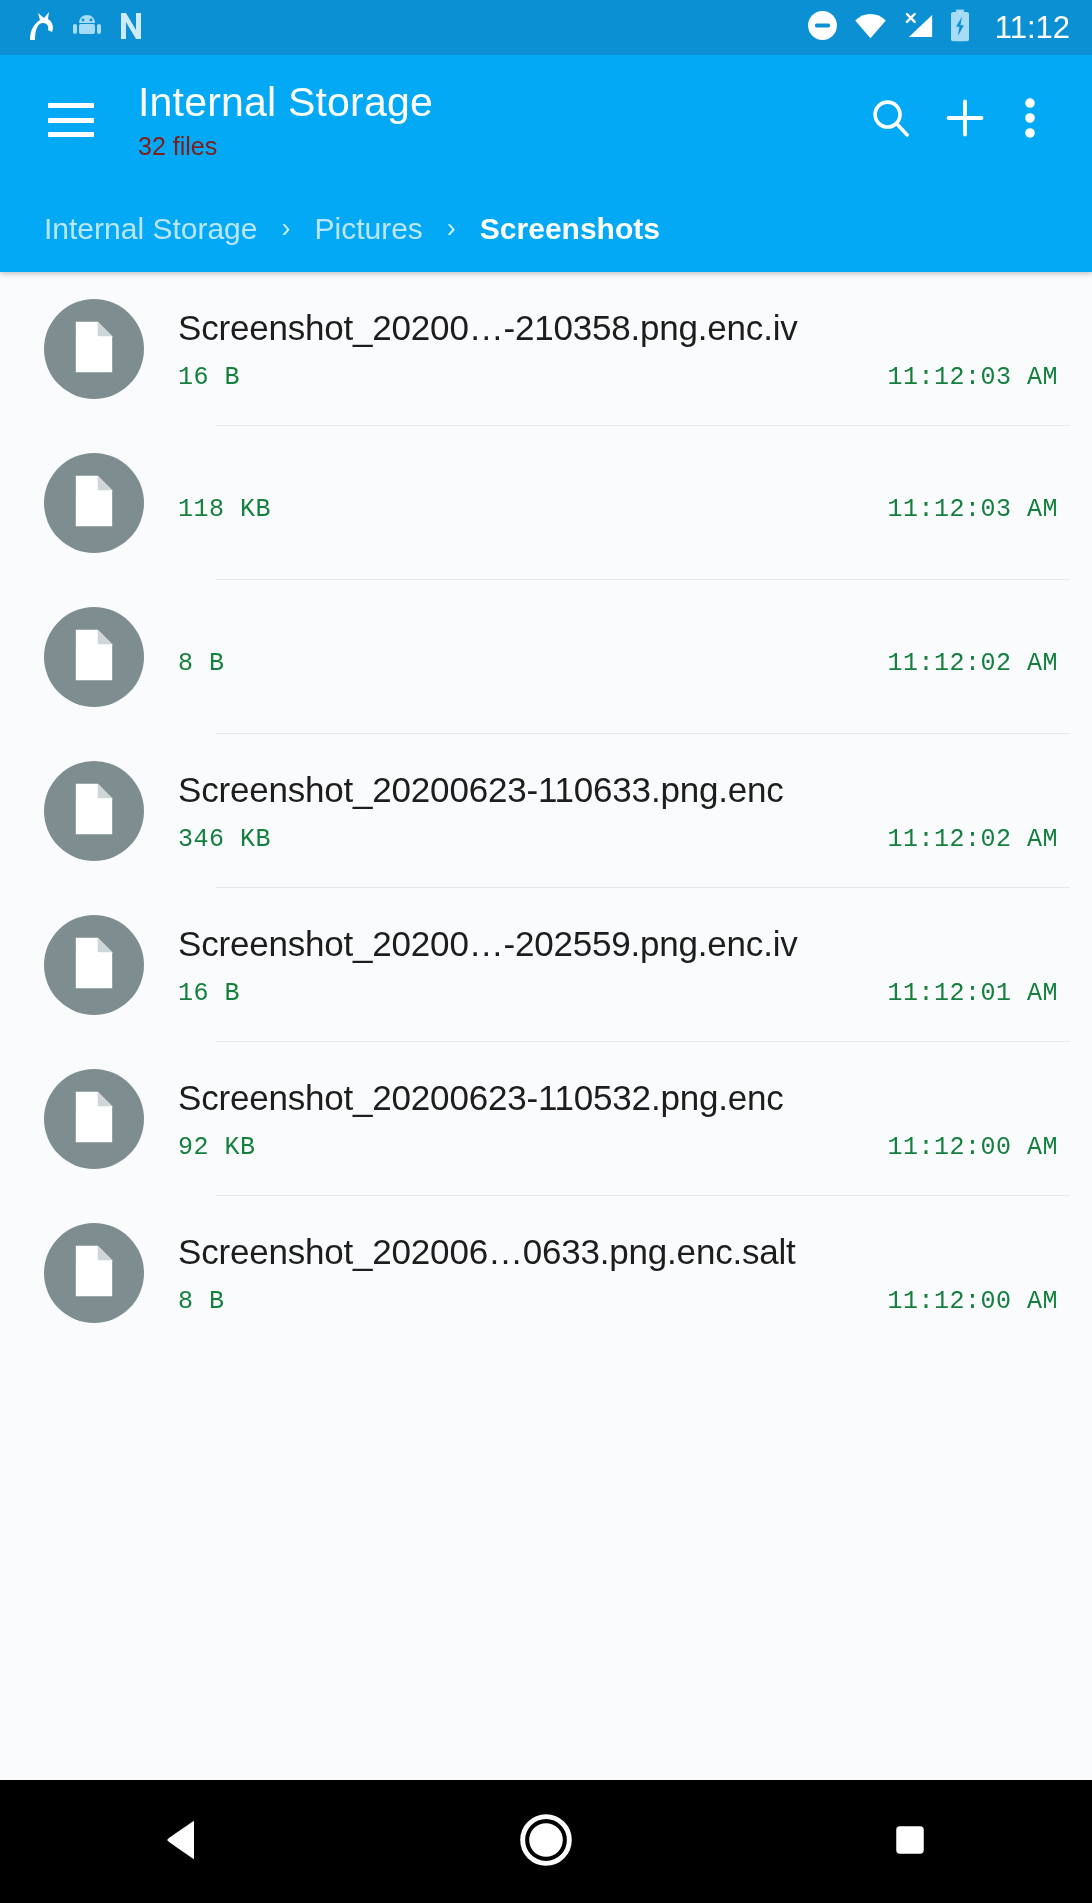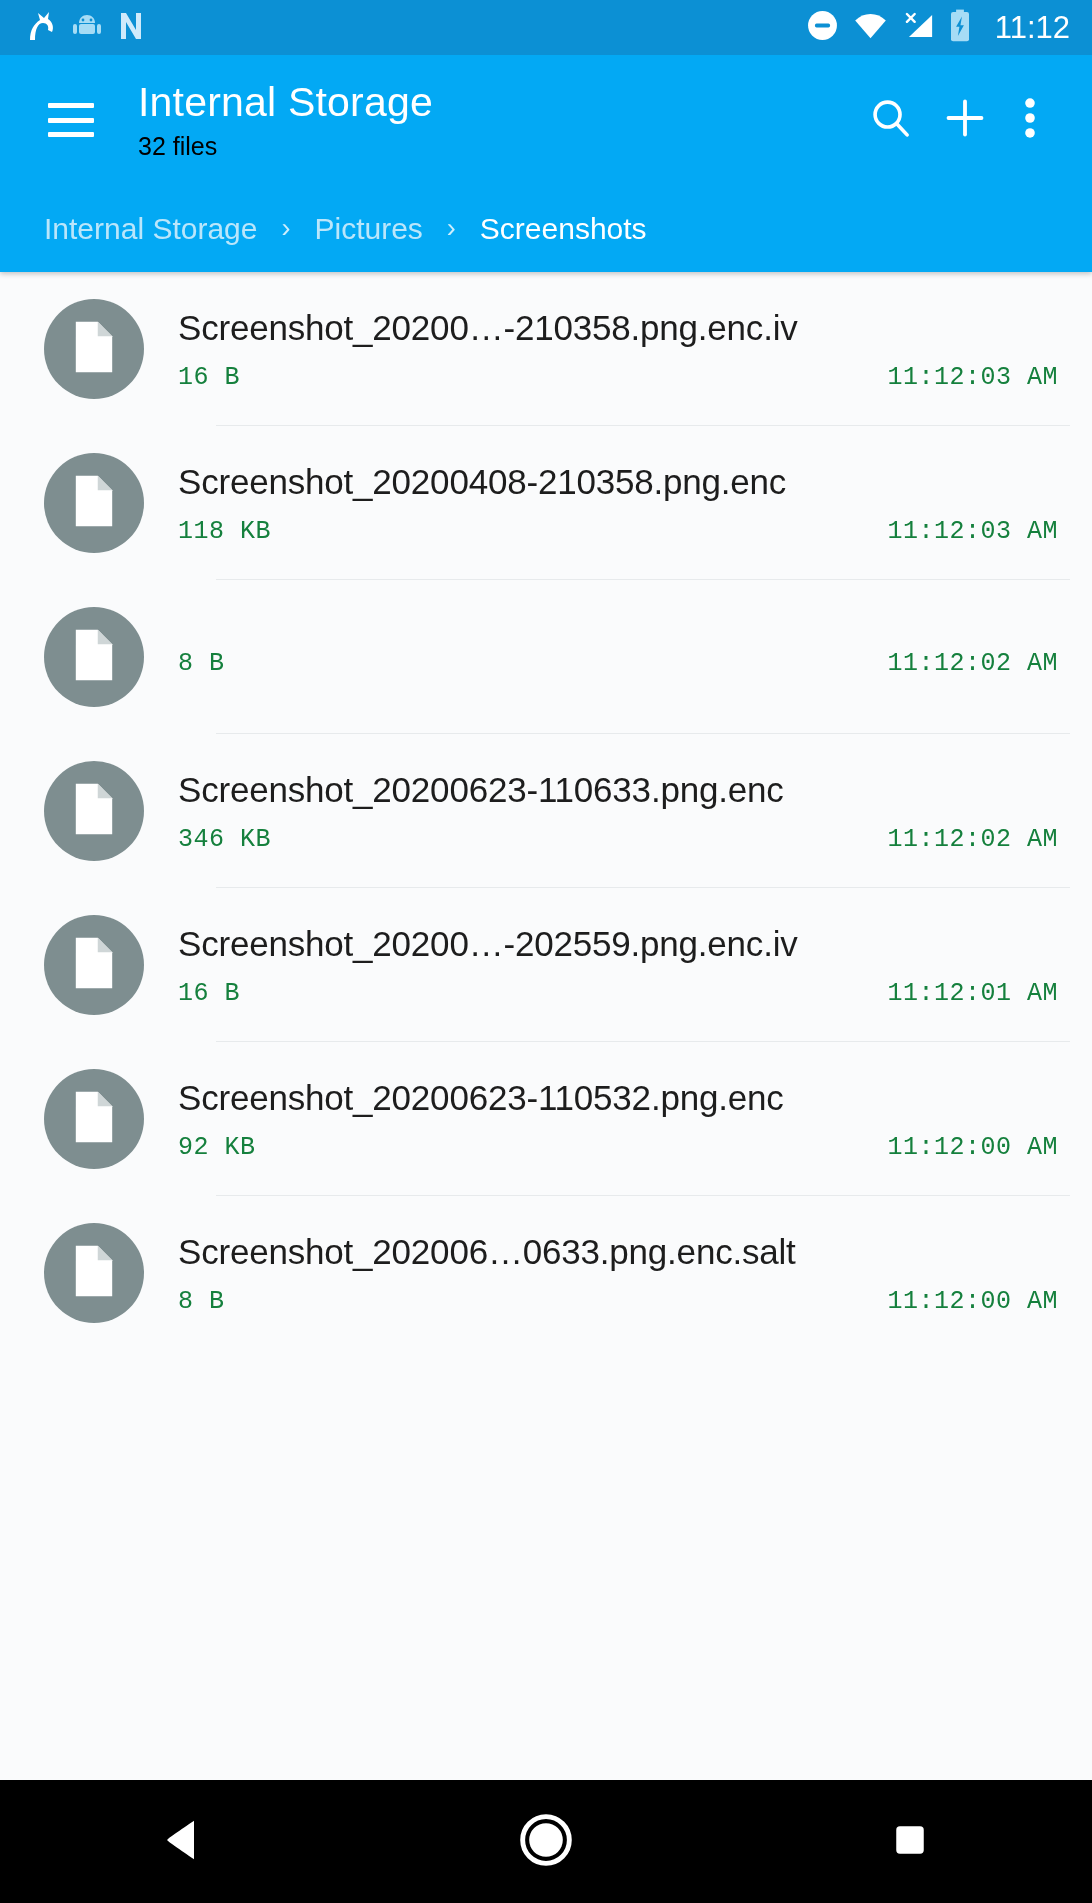--- a/index.html
+++ b/index.html
@@ -80,21 +80,21 @@
   }
   .titleblock { display: flex; flex-direction: column; justify-content: center; }
   .apptitle {
     color: #ffffff;
     font-size: 41px;
     font-weight: 500;
     line-height: 48px;
     letter-spacing: 0.2px;
   }
   .appsub {
-    color: #000000;
+    color: #7f1d1d;
     font-size: 25px;
     font-weight: 400;
     line-height: 34px;
     margin-top: 3px;
   }
   .actions {
     margin-left: auto;
     display: flex;
     align-items: center;
     height: 130px;
@@ -120,21 +120,21 @@
     align-items: center;
     padding-left: 44px;
   }
   .crumb {
     font-size: 30px;
     font-weight: 400;
     color: #bae6fb;
     cursor: pointer;
     white-space: nowrap;
   }
-  .crumb.current { color: #ffffff; }
+  .crumb.current { color: #ffffff; font-weight: bold; }
   .crumb-sep {
     color: #cdeefd;
     font-size: 27px;
     padding: 0 24px;
     user-select: none;
   }
 
   
   .watermark {
     position: absolute;
@@ -374,21 +374,20 @@
     <div class="row">
       <div class="avatar">
         <span>
           <svg width="50" height="56" viewBox="0 0 20 24">
               <path d="M2.2 1.2 h9.4 L17.8 7.4 V22.8 H2.2 Z" fill="#ffffff"></path>
               <path d="M11.6 1.2 L17.8 7.4 H11.6 Z" fill="#cfd6d7"></path>
             </svg>
         </span>
       </div>
       <div class="rowbody">
-        <div class="fname">Screenshot_20200408-210358.png.enc</div>
         <div class="meta">
           <span class="fsize">118 KB</span>
           <span class="ftime">11:12:03 AM</span>
         </div>
       </div>
     </div>
 
     <div class="row">
       <div class="avatar">
         <span>

